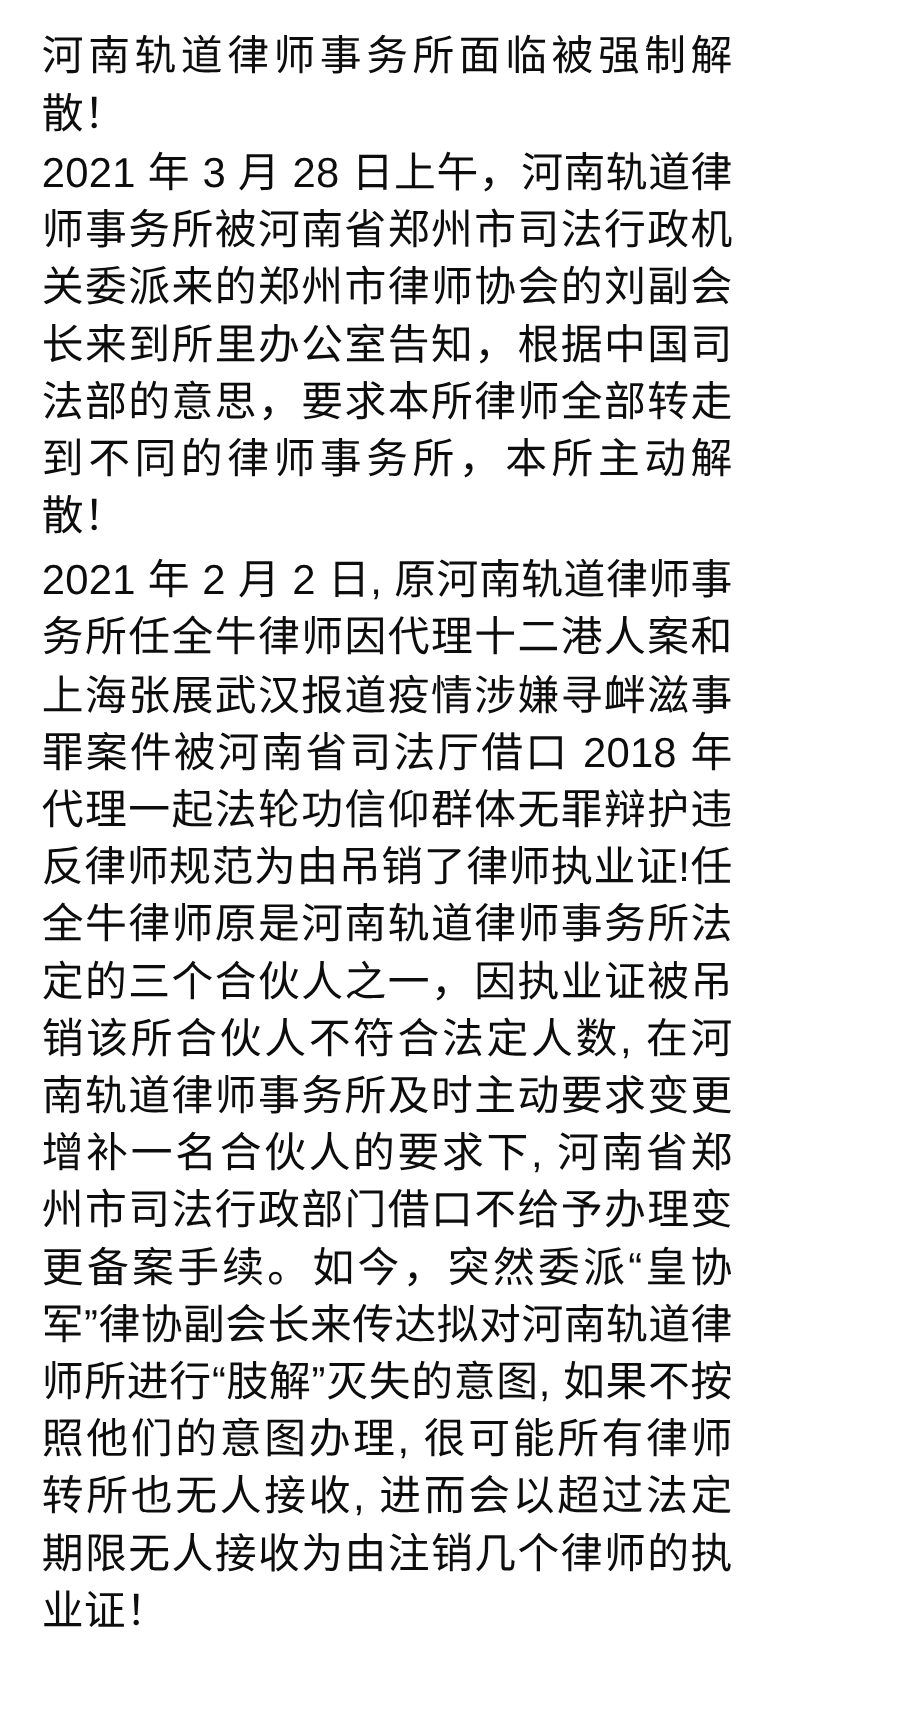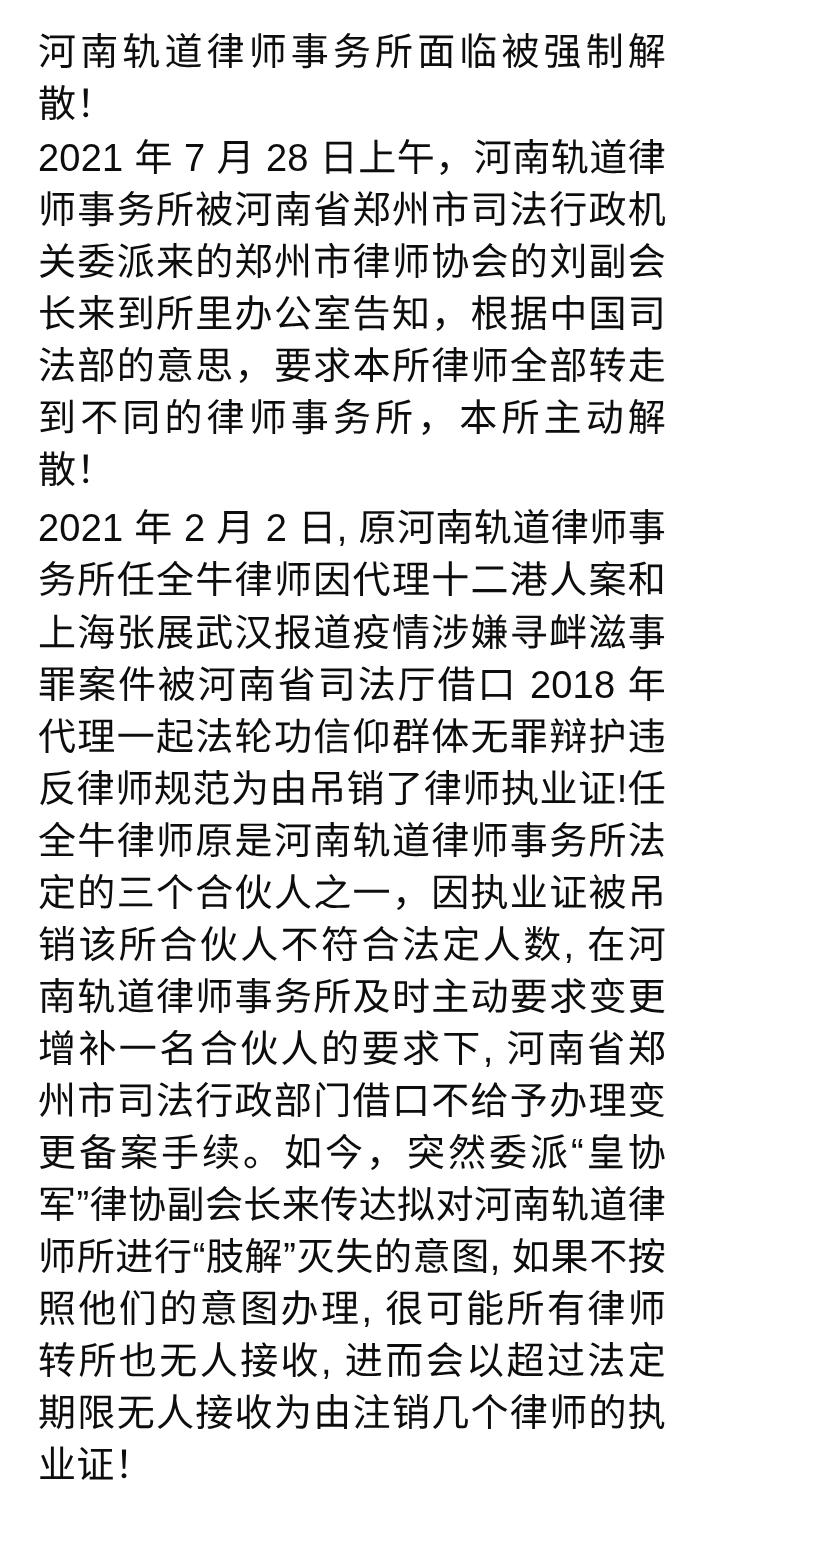--- a/index.html
+++ b/index.html
@@ -45,16 +45,16 @@
   .para.block-3 {
     margin-bottom: 16px;
   }
 </style>
 </head>
 <body>
 
 <div class="page">
   <article class="article">
     <p class="para title-line">河南轨道律师事务所面临被强制解散！</p>
-    <p class="para block-2">2021 年 7 月 28 日上午，河南轨道律师事务所被河南省郑州市司法行政机关委派来的郑州市律师协会的刘副会长来到所里办公室告知，根据中国司法部的意思，要求本所律师全部转走到不同的律师事务所，本所主动解散！</p>
+    <p class="para block-2">2021 年 3 月 28 日上午，河南轨道律师事务所被河南省郑州市司法行政机关委派来的郑州市律师协会的刘副会长来到所里办公室告知，根据中国司法部的意思，要求本所律师全部转走到不同的律师事务所，本所主动解散！</p>
     <p class="para block-3">2021 年 2 月 2 日, 原河南轨道律师事务所任全牛律师因代理十二港人案和上海张展武汉报道疫情涉嫌寻衅滋事罪案件被河南省司法厅借口 2018 年代理一起法轮功信仰群体无罪辩护违反律师规范为由吊销了律师执业证!任全牛律师原是河南轨道律师事务所法定的三个合伙人之一，因执业证被吊销该所合伙人不符合法定人数, 在河南轨道律师事务所及时主动要求变更增补一名合伙人的要求下, 河南省郑州市司法行政部门借口不给予办理变更备案手续。如今，突然委派“皇协军”律协副会长来传达拟对河南轨道律师所进行“肢解”灭失的意图, 如果不按照他们的意图办理, 很可能所有律师转所也无人接收, 进而会以超过法定期限无人接收为由注销几个律师的执业证！</p>
   </article>
 </div>
 
 </body></html>

